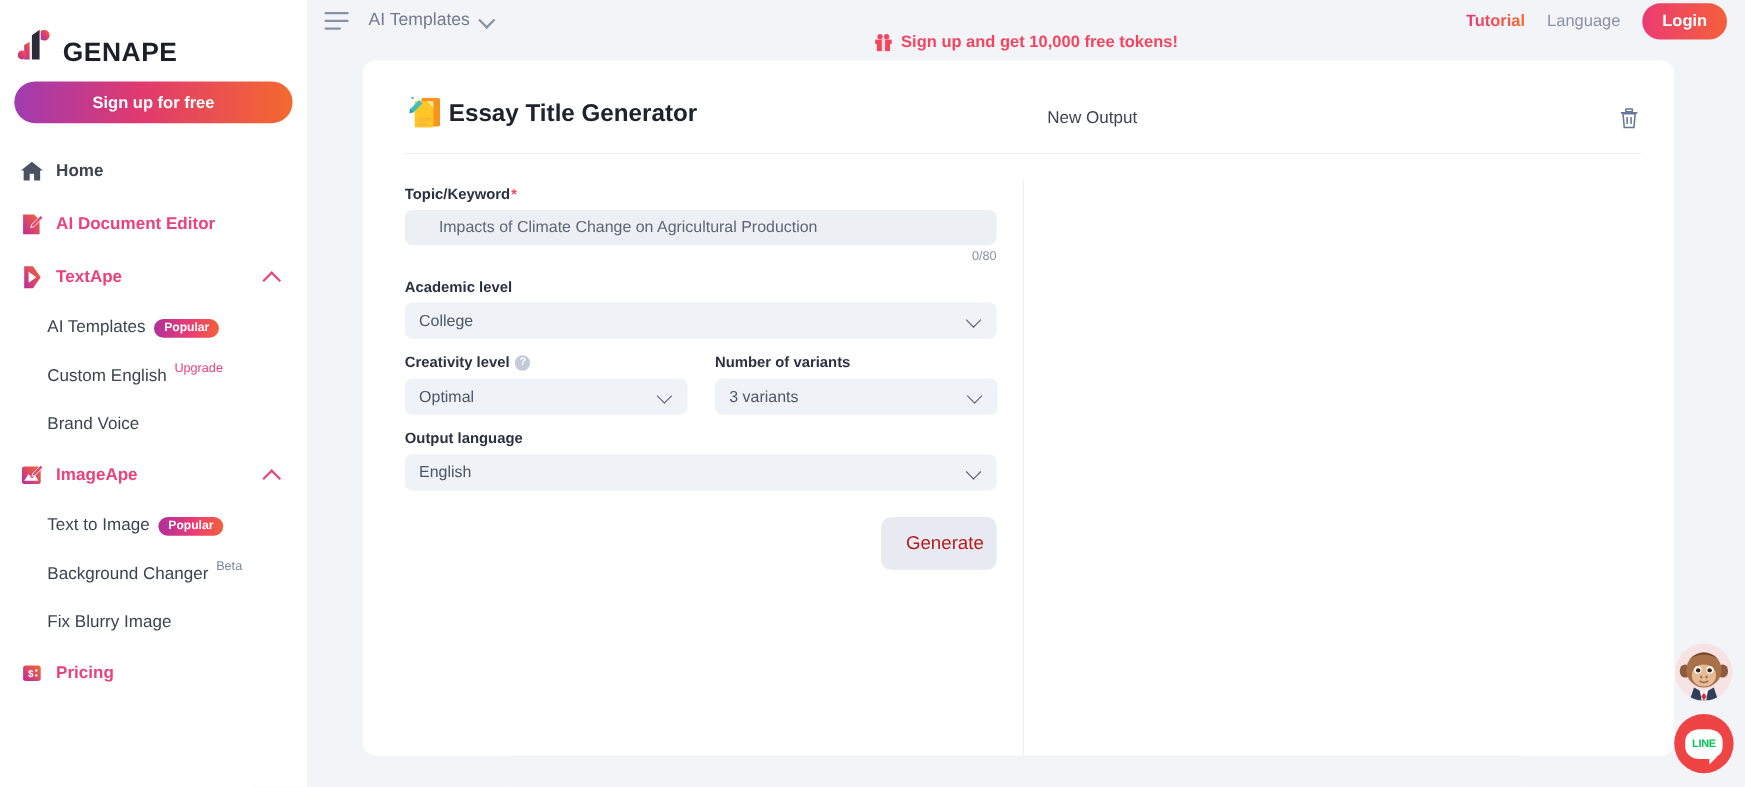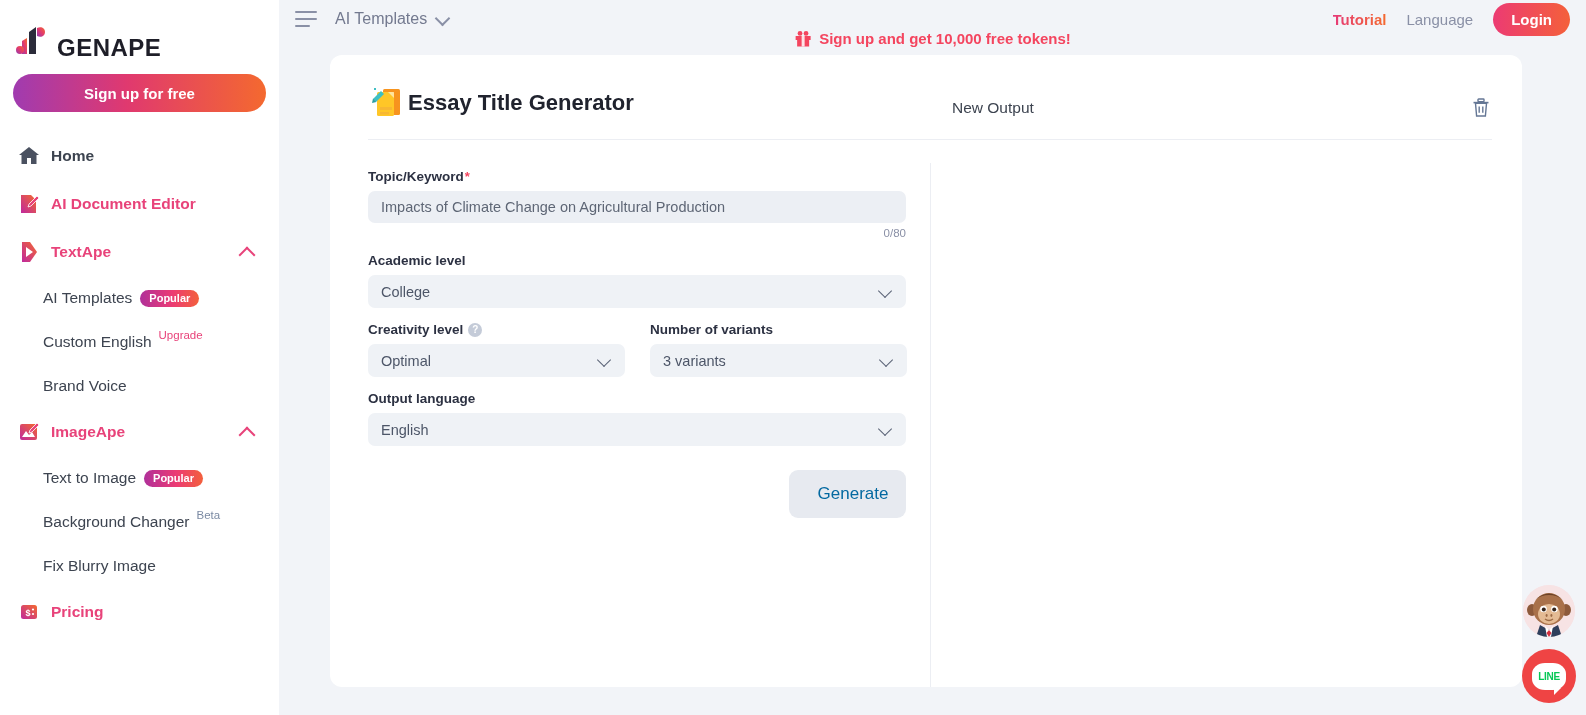--- a/index.html
+++ b/index.html
@@ -104,42 +104,42 @@
   .field { margin-bottom: 14px; }
   .flabel { font-size: 13.5px; font-weight: bold; color: #2c3142; margin-bottom: 7px; display: flex; align-items: center; }
   .req { color: #f4455f; margin-left: 1px; font-size: 13px; }
   .help-icon {
     width: 14px; height: 14px; border-radius: 50%; background: #c4cbd8; color: #fff;
     font-size: 10px; font-weight: bold; display: inline-flex; align-items: center;
     justify-content: center; margin-left: 5px; cursor: pointer;
   }
   .txt-input {
     width: 538px; height: 32px; background: #eceff4; border: none; border-radius: 7px;
-    padding: 0 13px; font-size: 14.5px; color: #5e6675; font-family: inherit;
+    padding: 0 31px; font-size: 14.5px; color: #5e6675; font-family: inherit;
   }
   .txt-input::placeholder { color: #5e6675; }
   .counter { text-align: right; font-size: 11.5px; color: #8a90a6; margin-top: 4px; width: 538px; }
   .sel {
     position: relative; background: #eff2f6; border-radius: 7px; height: 33px;
     display: flex; align-items: center; padding: 0 13px; cursor: pointer;
   }
   .sel-val { font-size: 14.5px; color: #4d5668; }
   .sel .cd { position: absolute; right: 14px; top: 11px; width: 12px; height: 12px; }
   .sel .cd::before {
     content: ""; position: absolute; left: 0; top: 0; width: 9px; height: 9px;
     border-right: 1.8px solid #5a6376; border-bottom: 1.8px solid #5a6376; transform: rotate(45deg);
   }
   .sel-full { width: 538px; }
   .row2 { display: flex; gap: 25px; align-items: center; }
   .col-half { width: 257px; }
   .sel-half { width: 257px; }
   .gen-wrap { display: flex; justify-content: flex-end; width: 538px; margin-top: 24px; }
   .gen-btn {
-    width: 117px; height: 48px; border-radius: 9px; background: #e7eaf0;
-    color: #0369a1; font-size: 17px; font-weight: 500; border: none;
+    width: 105px; height: 48px; border-radius: 9px; background: #e7eaf0;
+    color: #b91c1c; font-size: 17px; font-weight: 500; border: none;
     cursor: not-allowed; font-family: inherit; padding-left: 11px;
   }
   .vdivider { position: absolute; left: 600px; top: 108px; width: 1px; height: 524px; background: #eceef3; }
   .card-right { flex: 1; padding: 43px 32px 0 22px; position: relative; }
   .out-head { display: flex; align-items: center; }
   .out-title { font-size: 15.5px; color: #3d4450; }
   .trash-btn { margin-left: auto; width: 18px; height: 20px; position: relative; cursor: pointer; }
 
   
   .avatar-fab {

